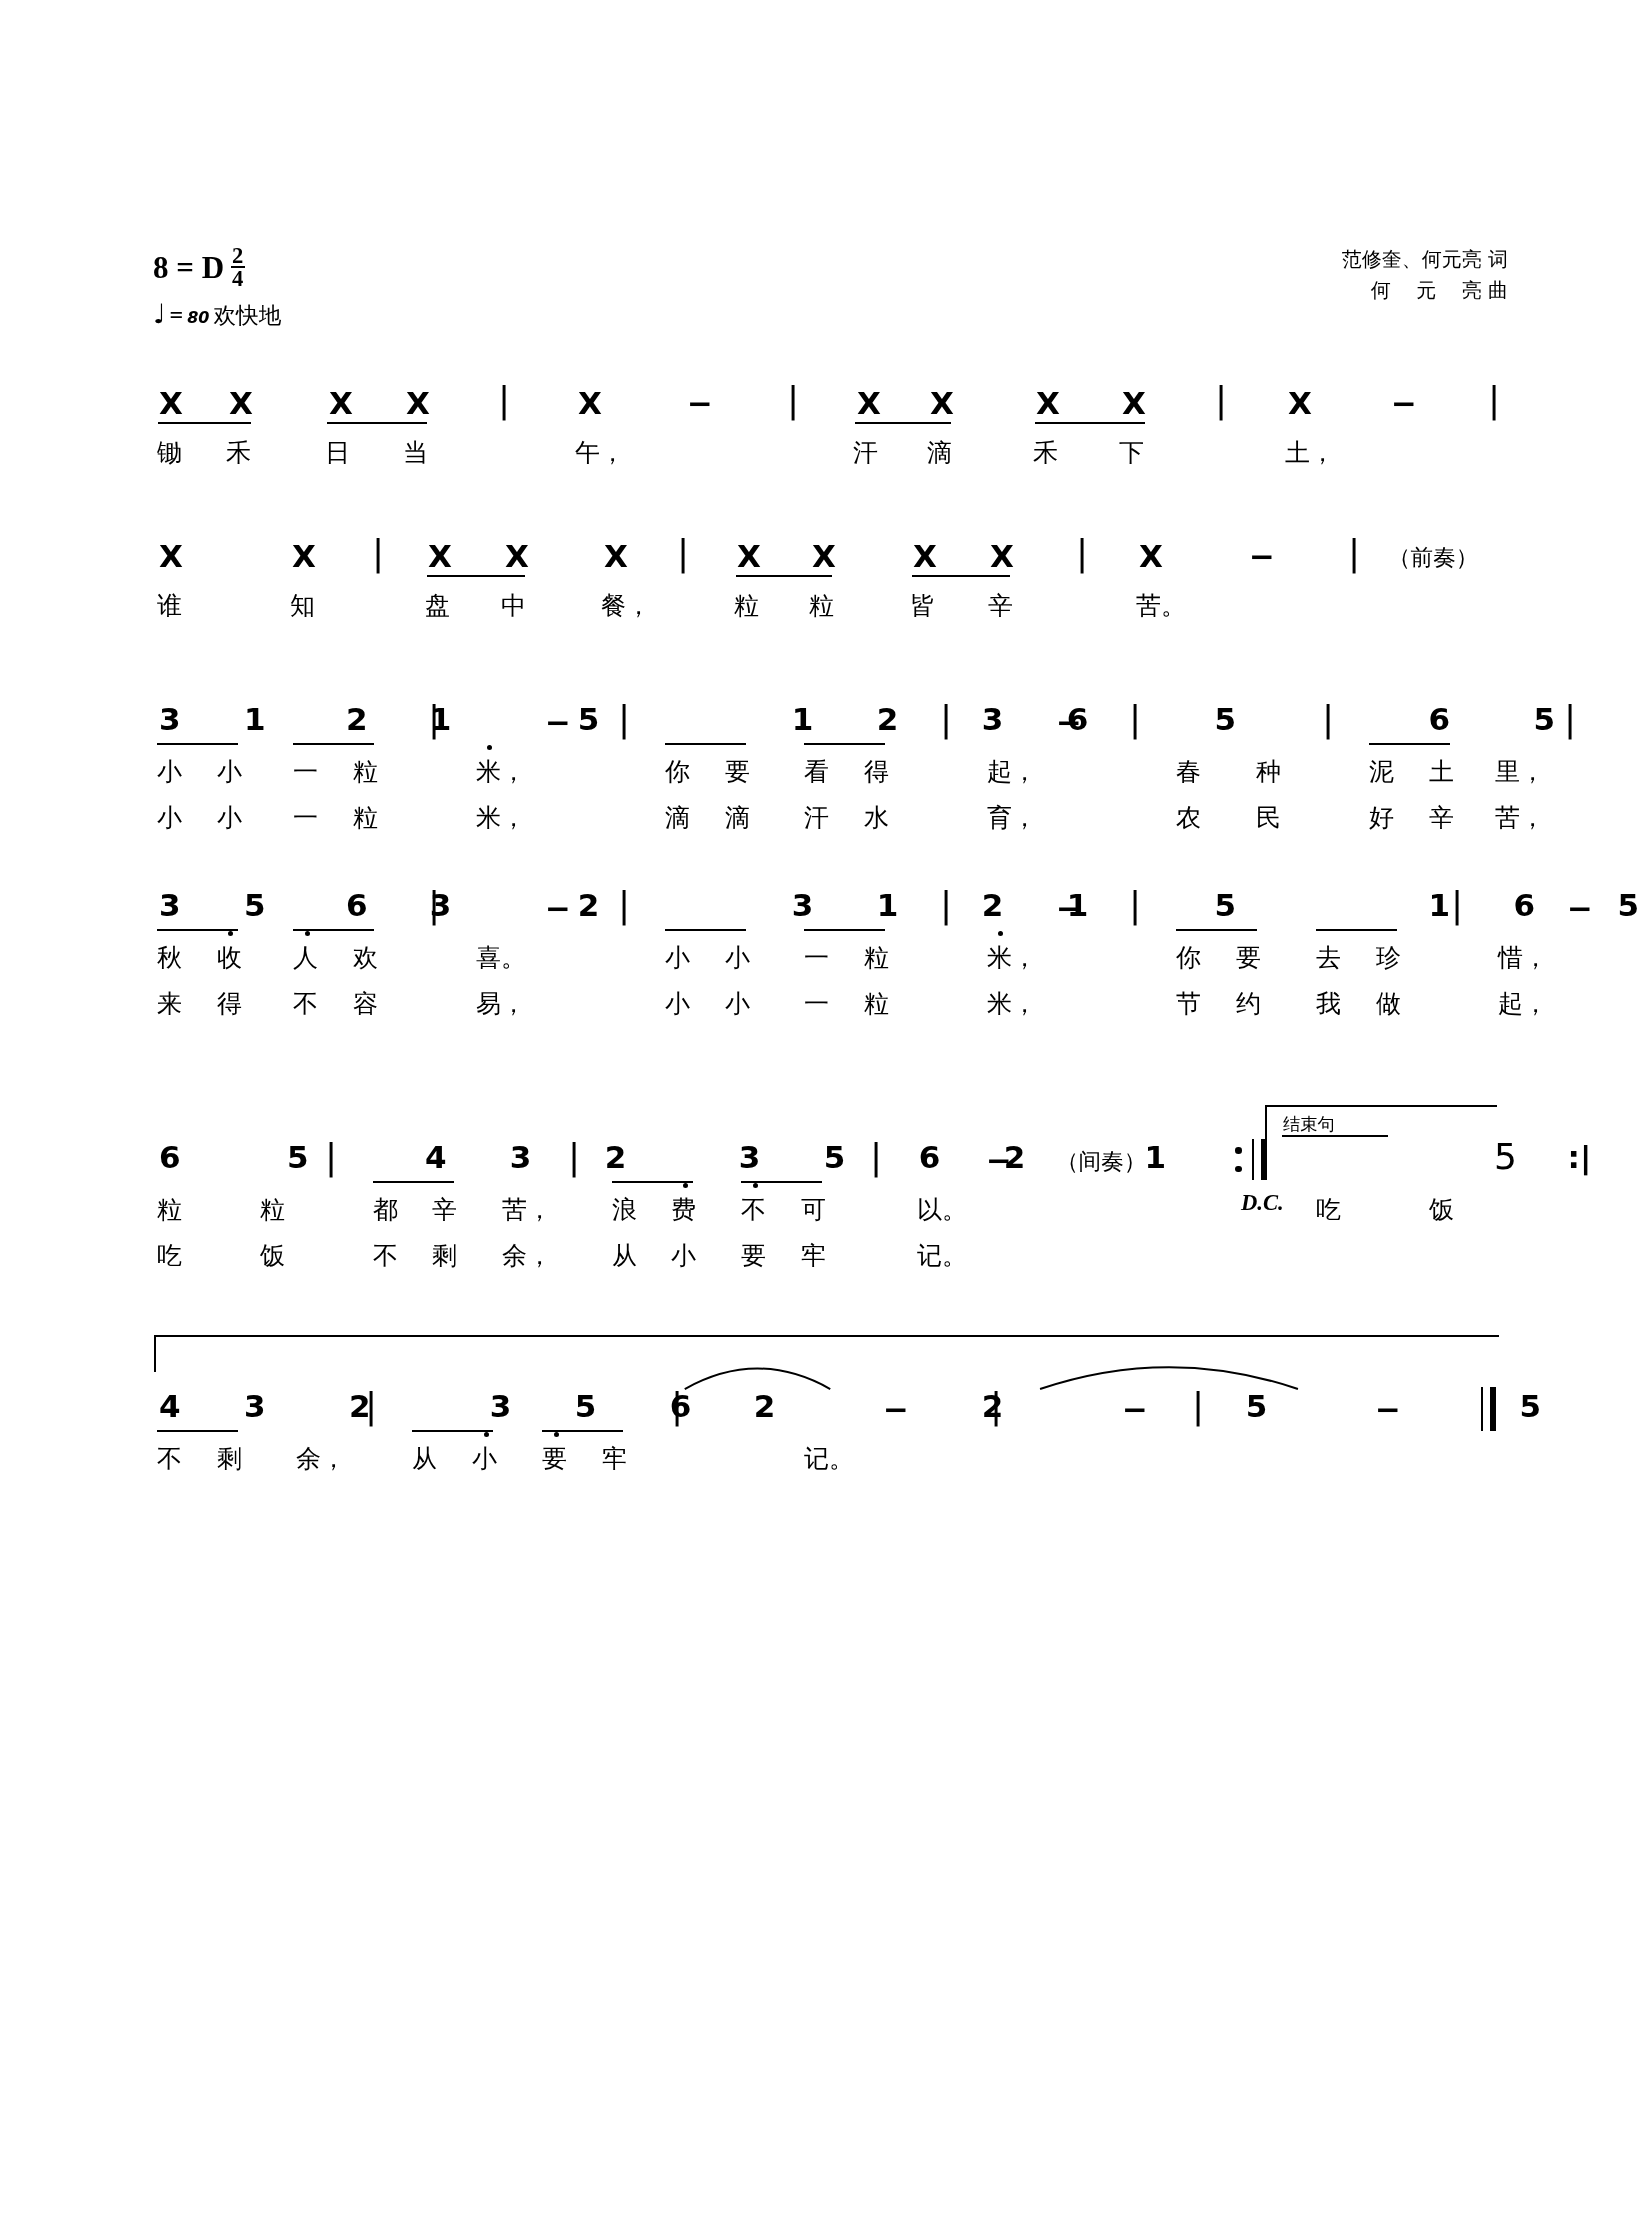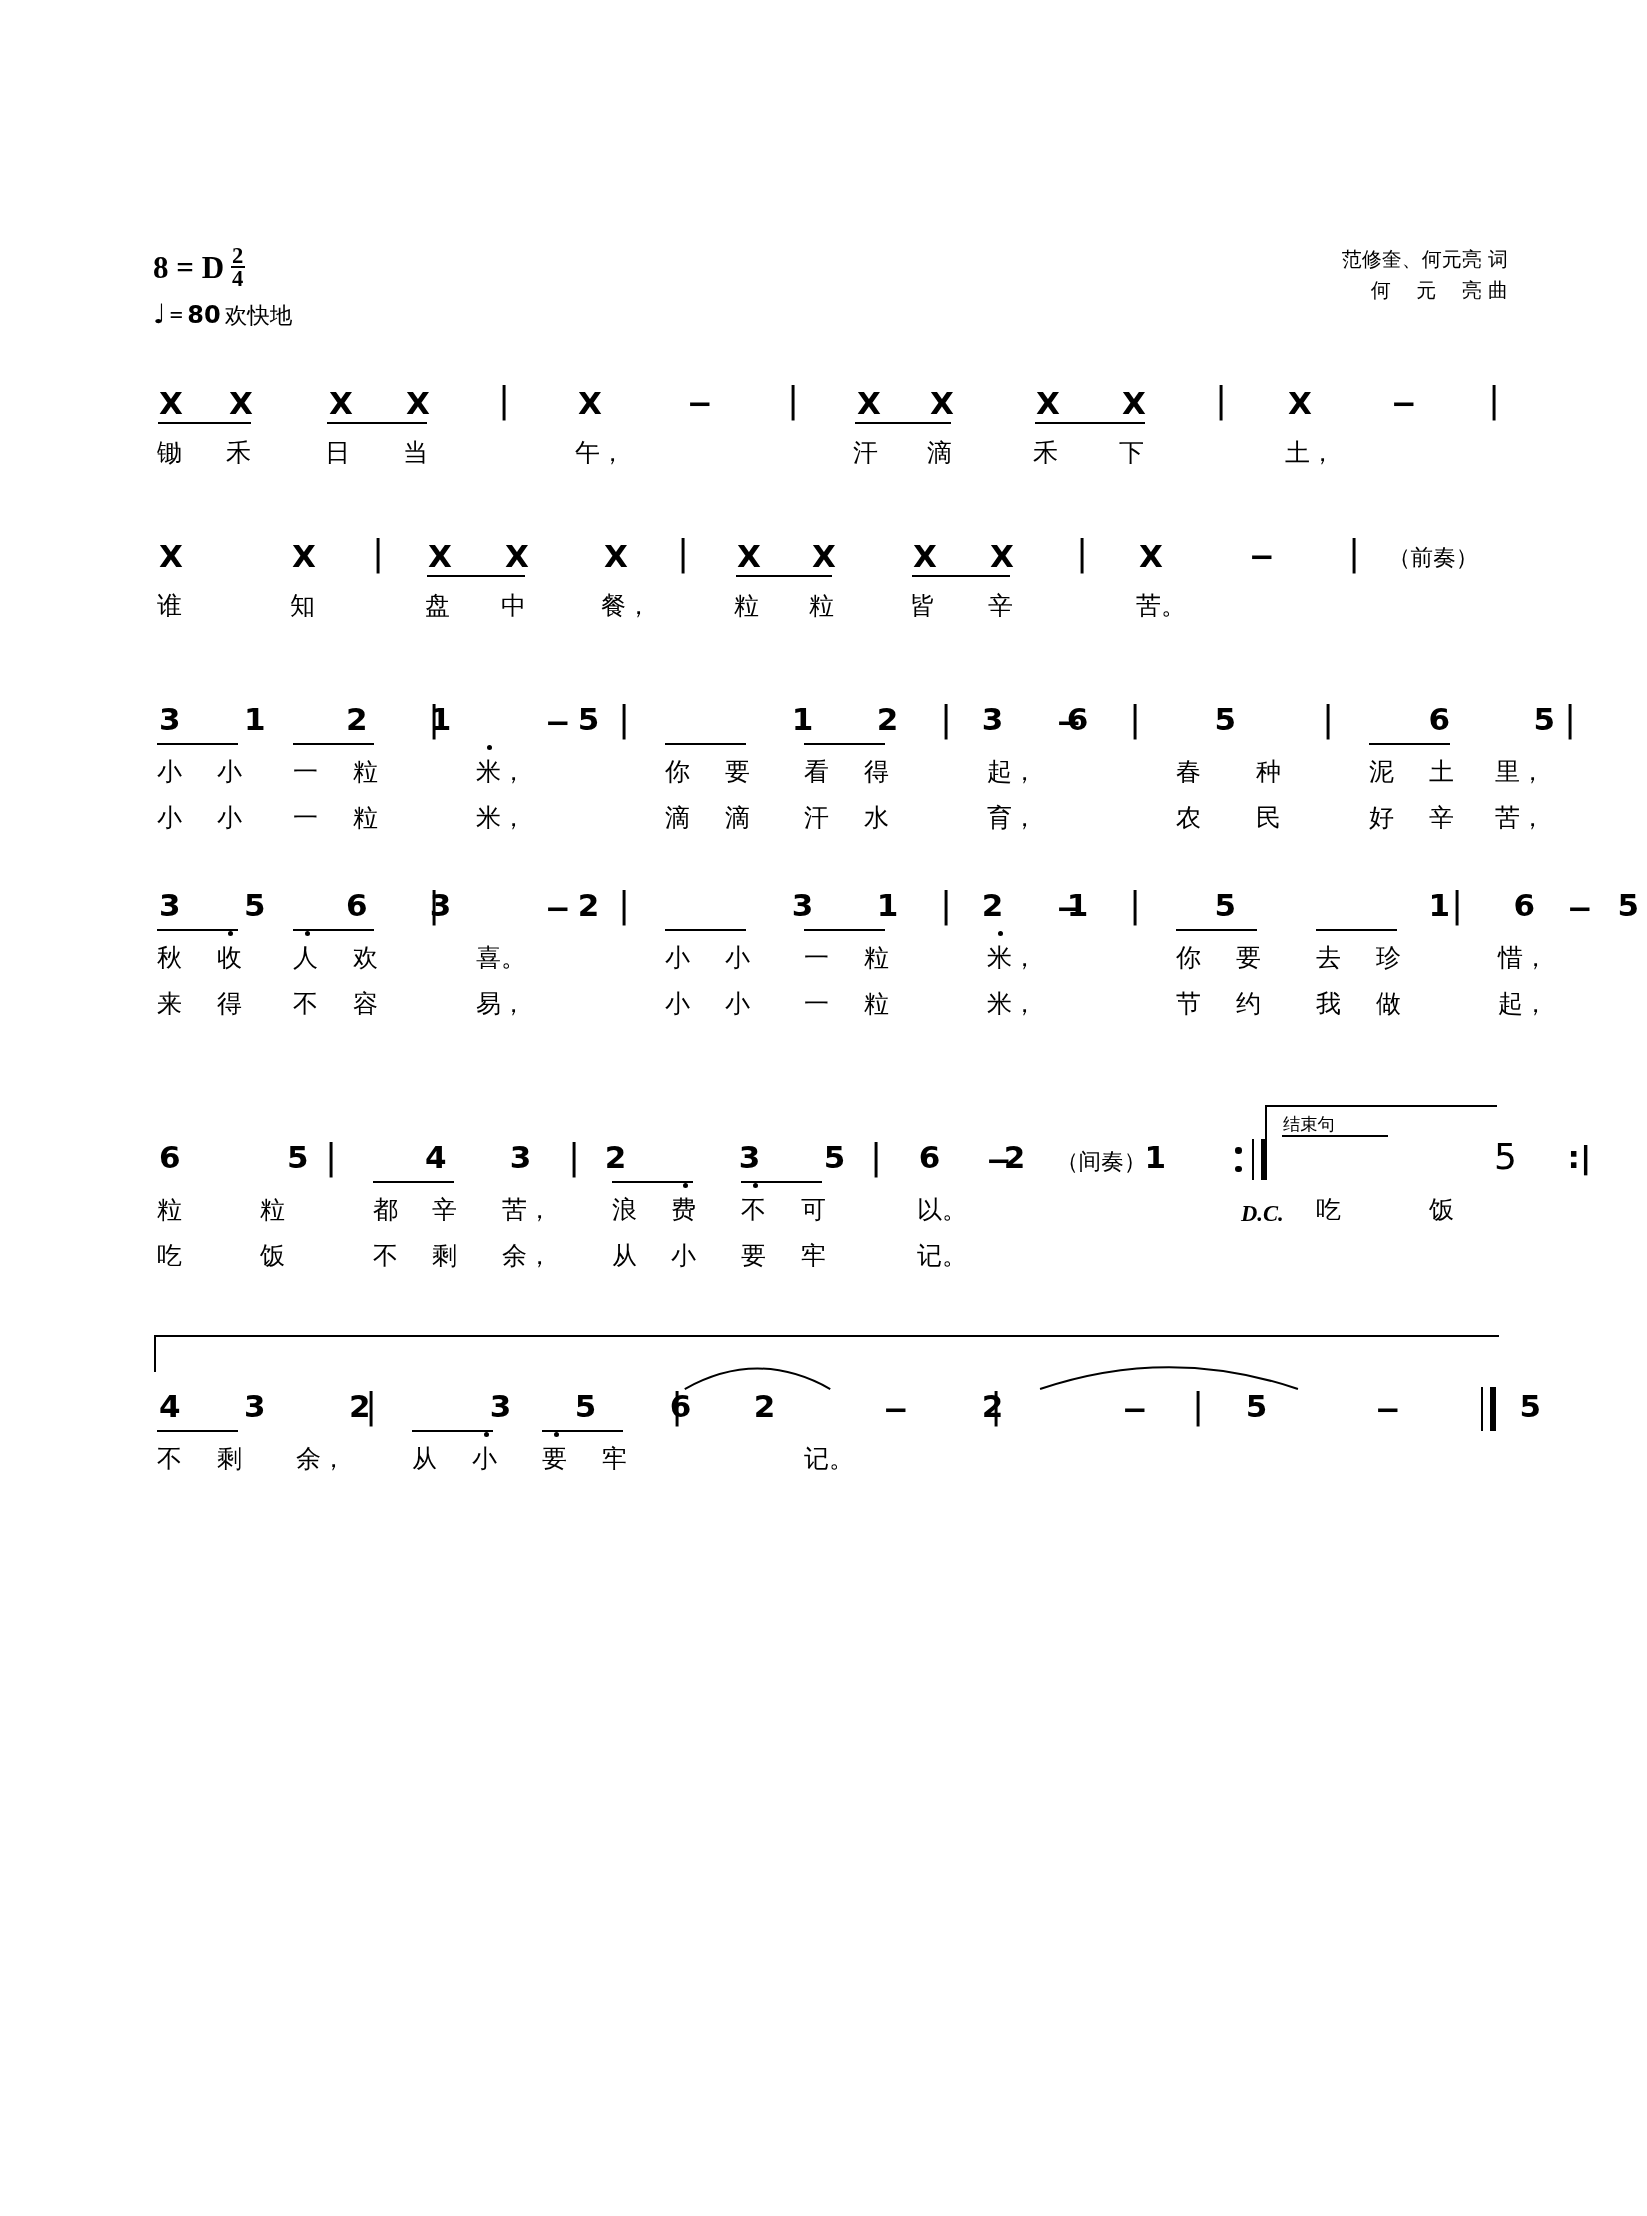--- a/index.html
+++ b/index.html
@@ -60,21 +60,21 @@
   .meter .den { display:block; padding: 0 1.3px;}
   .tempoline {
     margin-top: 9.3px;
     font-size: 24px;
     display: flex;
     align-items: baseline;
     gap: 4px;
     font-weight: bold;
   }
   .tempoline .note { font-size: 26.6px; }
-  .tempoline .bpm { font-family: "DejaVu Sans", sans-serif; font-size: 24px; font-weight: bold;}
+  .tempoline .bpm { font-family: "DejaVu Sans", sans-serif; font-size: 16px; font-weight: bold; font-style: italic;}
   .tempoline .mood { font-family: "DejaVu Sans", sans-serif; font-size: 22.6px; font-weight: normal;}
 
   
   .credits {
     position: absolute;
     right: 139px;
     top: 244px;
     text-align: right;
     font-family: "DejaVu Sans", sans-serif;
     font-size: 20px;
@@ -467,21 +467,21 @@
       <div class="lyric" style="left:157px;top:6.6px;">粒</div>
       <div class="lyric" style="left:260px;top:6.6px;">粒</div>
       <div class="lyric" style="left:373px;top:6.6px;">都</div>
       <div class="lyric" style="left:432px;top:6.6px;">辛</div>
       <div class="lyric" style="left:502px;top:6.6px;">苦，</div>
       <div class="lyric" style="left:612px;top:6.6px;">浪</div>
       <div class="lyric" style="left:671px;top:6.6px;">费</div>
       <div class="lyric" style="left:741px;top:6.6px;">不</div>
       <div class="lyric" style="left:801px;top:6.6px;">可</div>
       <div class="lyric" style="left:917px;top:6.6px;">以。</div>
-      <div class="dc" style="left:1241px;top:15px;">D.C.</div>
+      <div class="dc" style="left:1241px;top:4px;">D.C.</div>
       <div class="lyric" style="left:1316px;top:6.6px;">吃</div>
       <div class="lyric" style="left:1429px;top:6.6px;">饭</div>
 
       <div class="lyric" style="left:157px;top:53px;">吃</div>
       <div class="lyric" style="left:260px;top:53px;">饭</div>
       <div class="lyric" style="left:373px;top:53px;">不</div>
       <div class="lyric" style="left:432px;top:53px;">剩</div>
       <div class="lyric" style="left:502px;top:53px;">余，</div>
       <div class="lyric" style="left:612px;top:53px;">从</div>
       <div class="lyric" style="left:671px;top:53px;">小</div>

